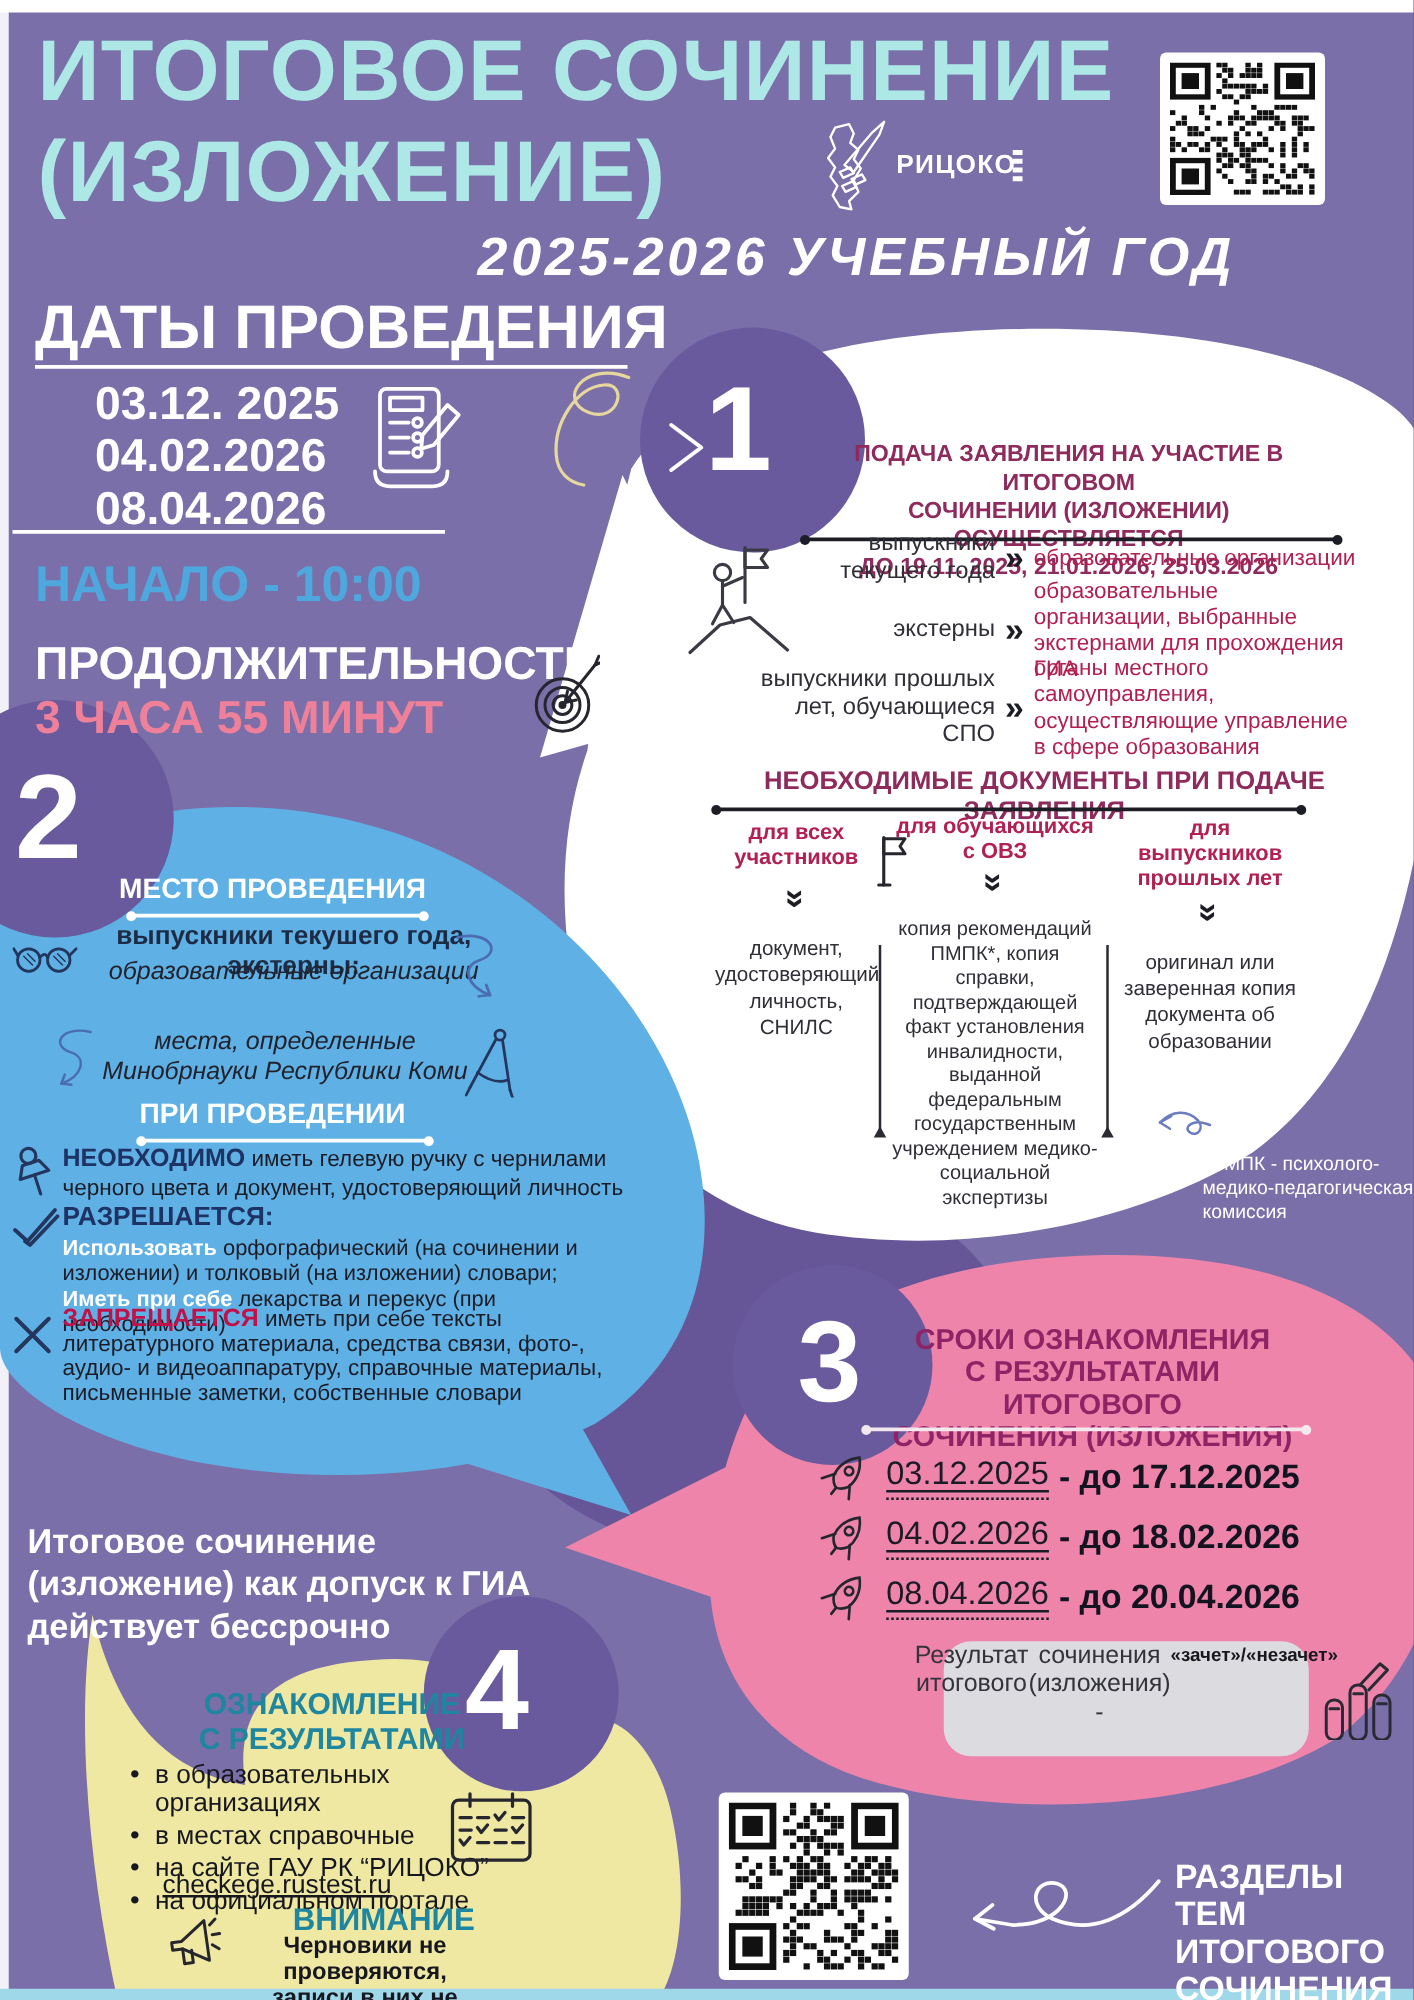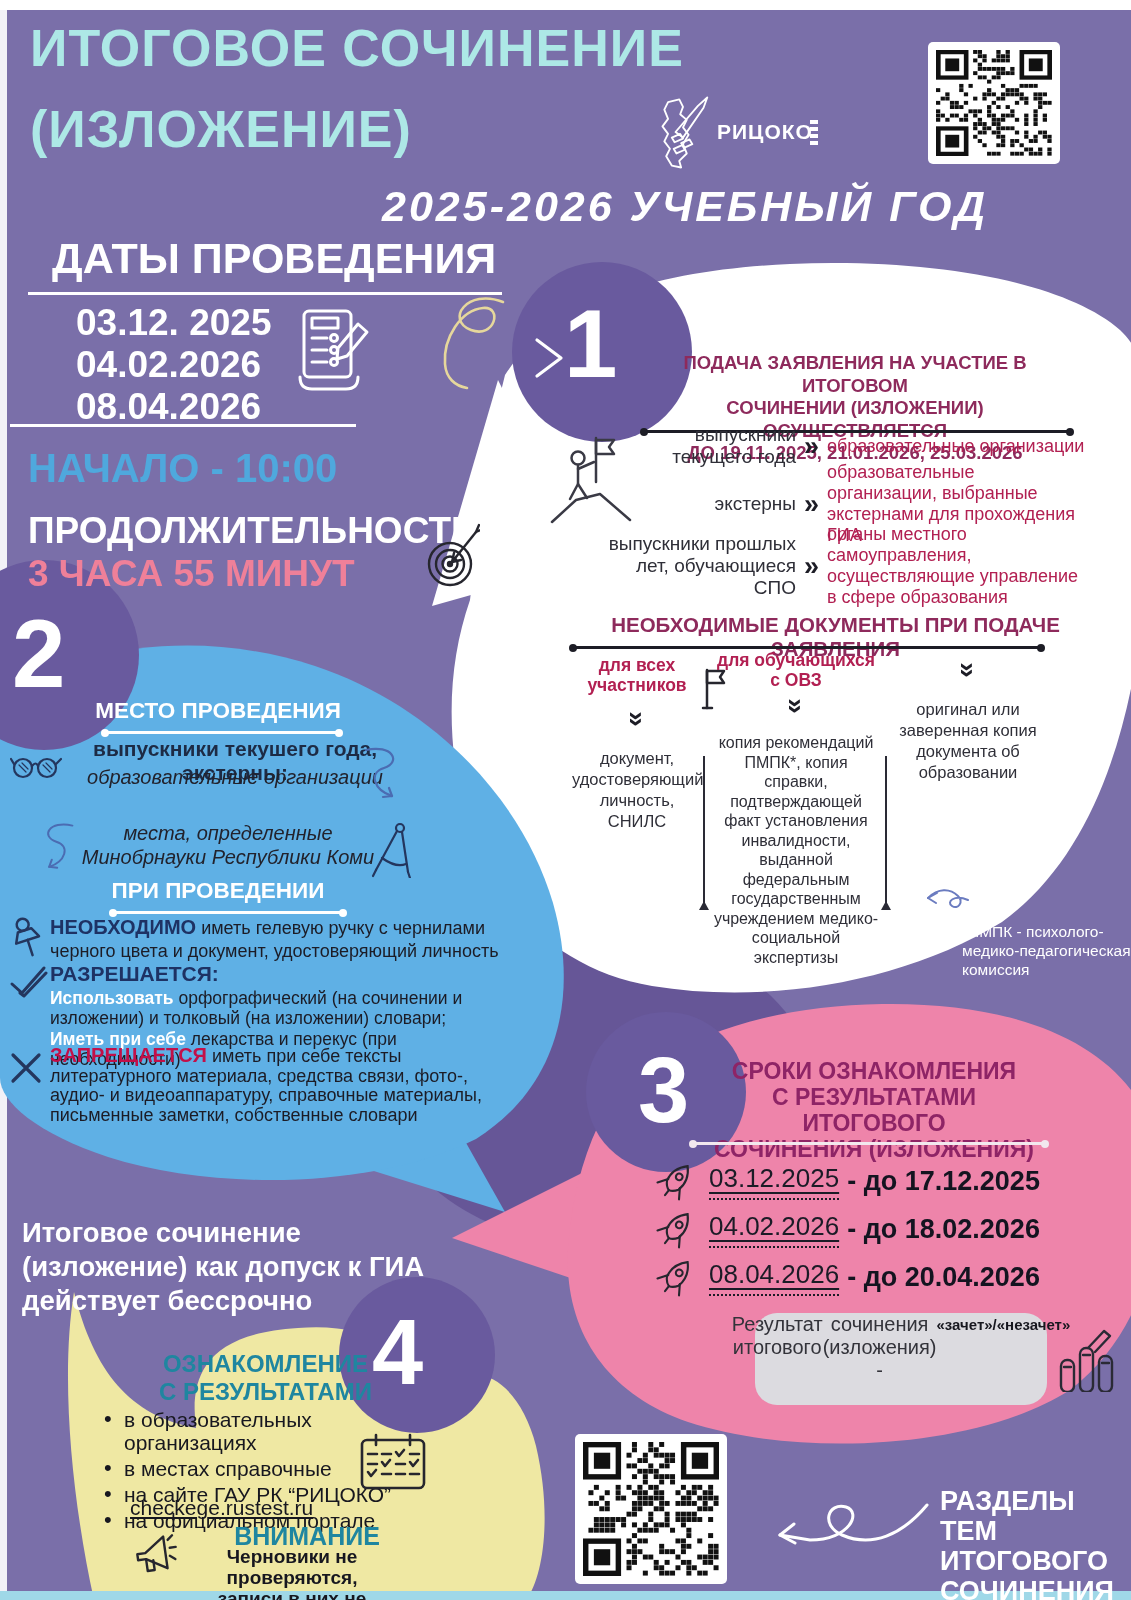--- a/index.html
+++ b/index.html
@@ -1,21 +1,21 @@
 <!DOCTYPE html>
 <html><head>
 <meta charset="utf-8">
 <style>
   html,body{margin:0;padding:0;background:#55487f;}
   #poster{position:relative;width:1131px;height:1600px;overflow:hidden;
     background:#7a6fa9;font-family:"Liberation Sans",sans-serif;margin:0 auto;}
   #bg{position:absolute;inset:0;z-index:0;}
   .abs{position:absolute;z-index:2;}
   .num{font-weight:800;color:#fff;line-height:1;z-index:2;}
-  .t-main{font-weight:800;color:#ade8e6;font-size:52px;line-height:1;letter-spacing:1px;}
+  .t-main{font-weight:800;color:#ade8e6;font-size:69px;line-height:1;letter-spacing:1px;}
   .wh{color:#fff;}
   .dotline{position:absolute;height:3px;border-radius:2px;z-index:2;}
   .dotline::before,.dotline::after{content:"";position:absolute;top:-2px;width:8px;height:8px;border-radius:50%;background:inherit;}
   .dotline::before{left:-3px;}
   .dotline::after{right:-3px;}
   .s1h{font-weight:800;color:#8e2a5c;text-align:center;}
   .row1{display:flex;align-items:center;}
   .rlabel{color:#2f2f38;font-size:19px;line-height:22px;text-align:right;}
   .rvalue{color:#b22052;font-size:18px;line-height:21px;text-align:left;}
   .chev-right{font-weight:800;font-size:27px;color:#1d1d26;padding:0 8px;flex:0 0 auto;}
@@ -287,21 +287,21 @@
           <rect x="16" y="16" width="24" height="24" fill="#111"></rect>
           <rect x="148" y="4" width="48" height="48" fill="none" stroke="#111" stroke-width="8"></rect>
           <rect x="160" y="16" width="24" height="24" fill="#111"></rect>
           <rect x="4" y="148" width="48" height="48" fill="none" stroke="#111" stroke-width="8"></rect>
           <rect x="16" y="160" width="24" height="24" fill="#111"></rect>
         </svg></div>
   </div>
 
   <div class="abs wh" style="left:382px;top:182px;font-size:43px;font-weight:700;font-style:italic;letter-spacing:3px;">2025-2026 УЧЕБНЫЙ ГОД</div>
 
-  <div class="abs wh" style="left:28px;top:234px;font-size:43px;font-weight:700;margin-left:24px;">ДАТЫ ПРОВЕДЕНИЯ</div>
+  <div class="abs wh" style="left:28px;top:234px;font-size:49px;font-weight:700;">ДАТЫ ПРОВЕДЕНИЯ</div>
   <div class="abs" style="left:28px;top:292px;width:474px;height:3px;background:#fff;"></div>
 
   <div class="abs wh" style="left:76px;top:302px;font-size:37px;font-weight:800;line-height:42px;">
     <div>03.12. 2025</div>
     <div>04.02.2026</div>
     <div>08.04.2026</div>
   </div>
 
   <svg class="icon abs" style="left:292px;top:306px;" width="82" height="86" viewBox="0 0 82 86">
     <g stroke="#fff" stroke-width="3" fill="none" stroke-linecap="round" stroke-linejoin="round">
@@ -391,20 +391,21 @@
     <div class="colhead">для всех участников</div>
     <div style="margin-top:14px;"><span class="chev-down">»</span></div>
     <div class="colbody" style="margin-top:16px;font-size:16.5px;line-height:21px;">документ, удостоверяющий личность, СНИЛС</div>
   </div>
   <div class="abs" style="left:712px;top:650px;width:168px;text-align:center;">
     <div class="colhead">для обучающихся с ОВЗ</div>
     <div style="margin-top:6px;"><span class="chev-down">»</span></div>
     <div class="colbody" style="margin-top:14px;font-size:16px;line-height:19.5px;">копия рекомендаций ПМПК*, копия справки, подтверждающей факт установления инвалидности, выданной федеральным государственным учреждением медико-социальной экспертизы</div>
   </div>
   <div class="abs" style="left:892px;top:652px;width:152px;text-align:center;">
+    <div class="colhead">для выпускников прошлых лет</div>
     <div style="margin-top:8px;"><span class="chev-down">»</span></div>
     <div class="colbody" style="margin-top:16px;font-size:16.5px;line-height:21px;">оригинал или заверенная копия документа об образовании</div>
   </div>
   <div class="vbar" style="left:703px;top:756px;height:152px;"></div>
   <div class="vbar" style="left:885px;top:756px;height:152px;"></div>
 
   <svg class="icon abs" style="left:922px;top:886px;" width="52" height="34" viewBox="0 0 52 34">
     <g stroke="#6b7cc0" stroke-width="2" fill="none" stroke-linecap="round">
       <path d="M6 12 C 16 2 28 2 36 10 C 42 16 36 24 30 20 C 24 16 32 8 46 14"></path>
       <path d="M6 12 l9 -5 M6 12 l8 5"></path>

